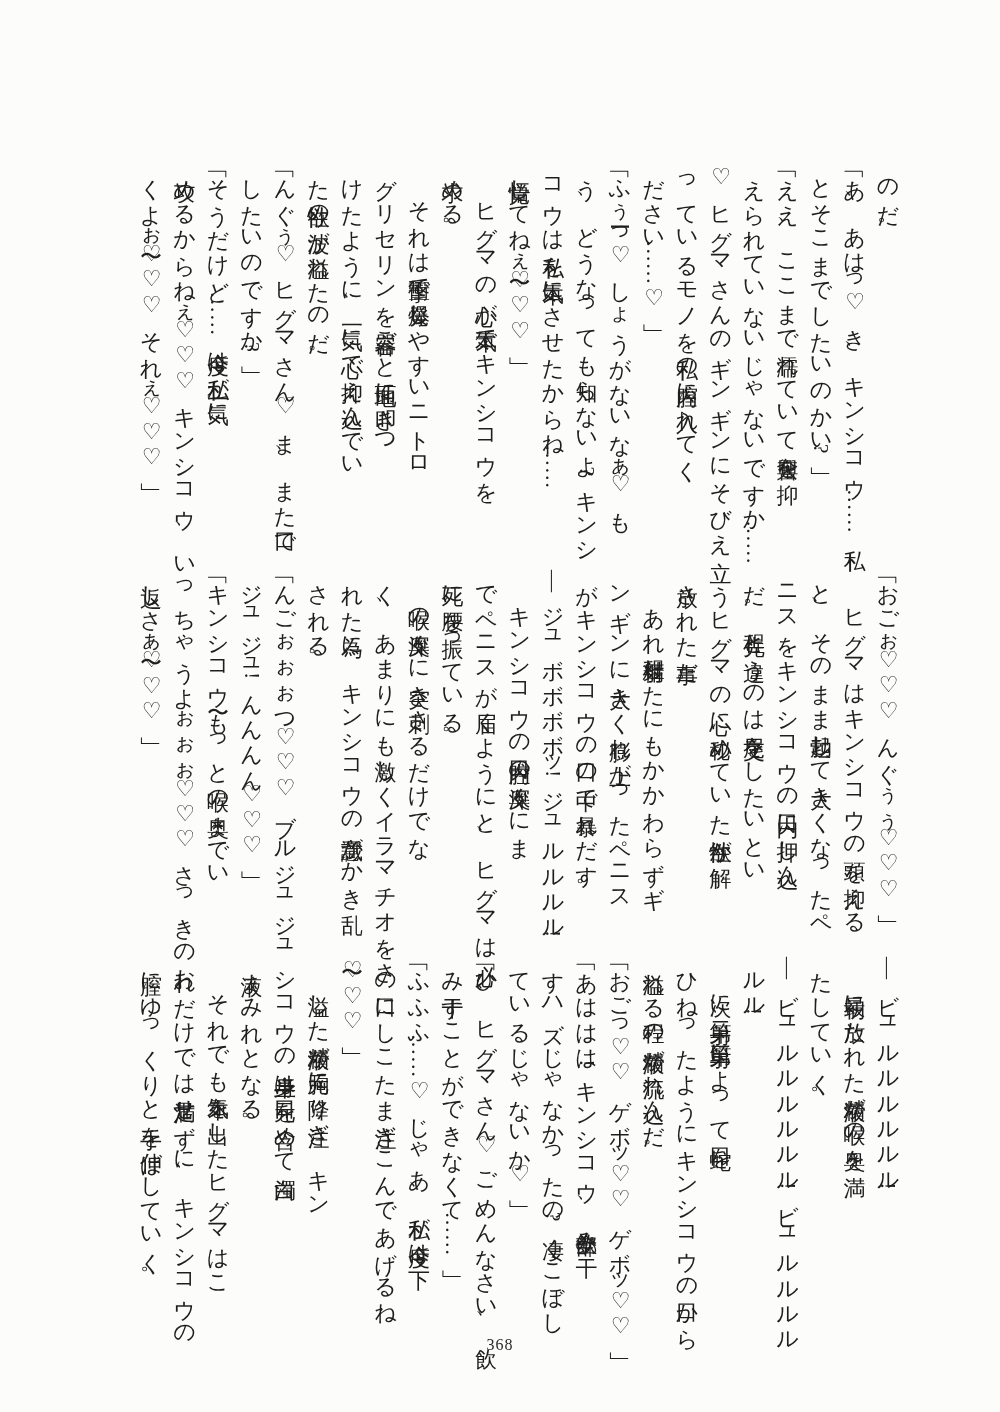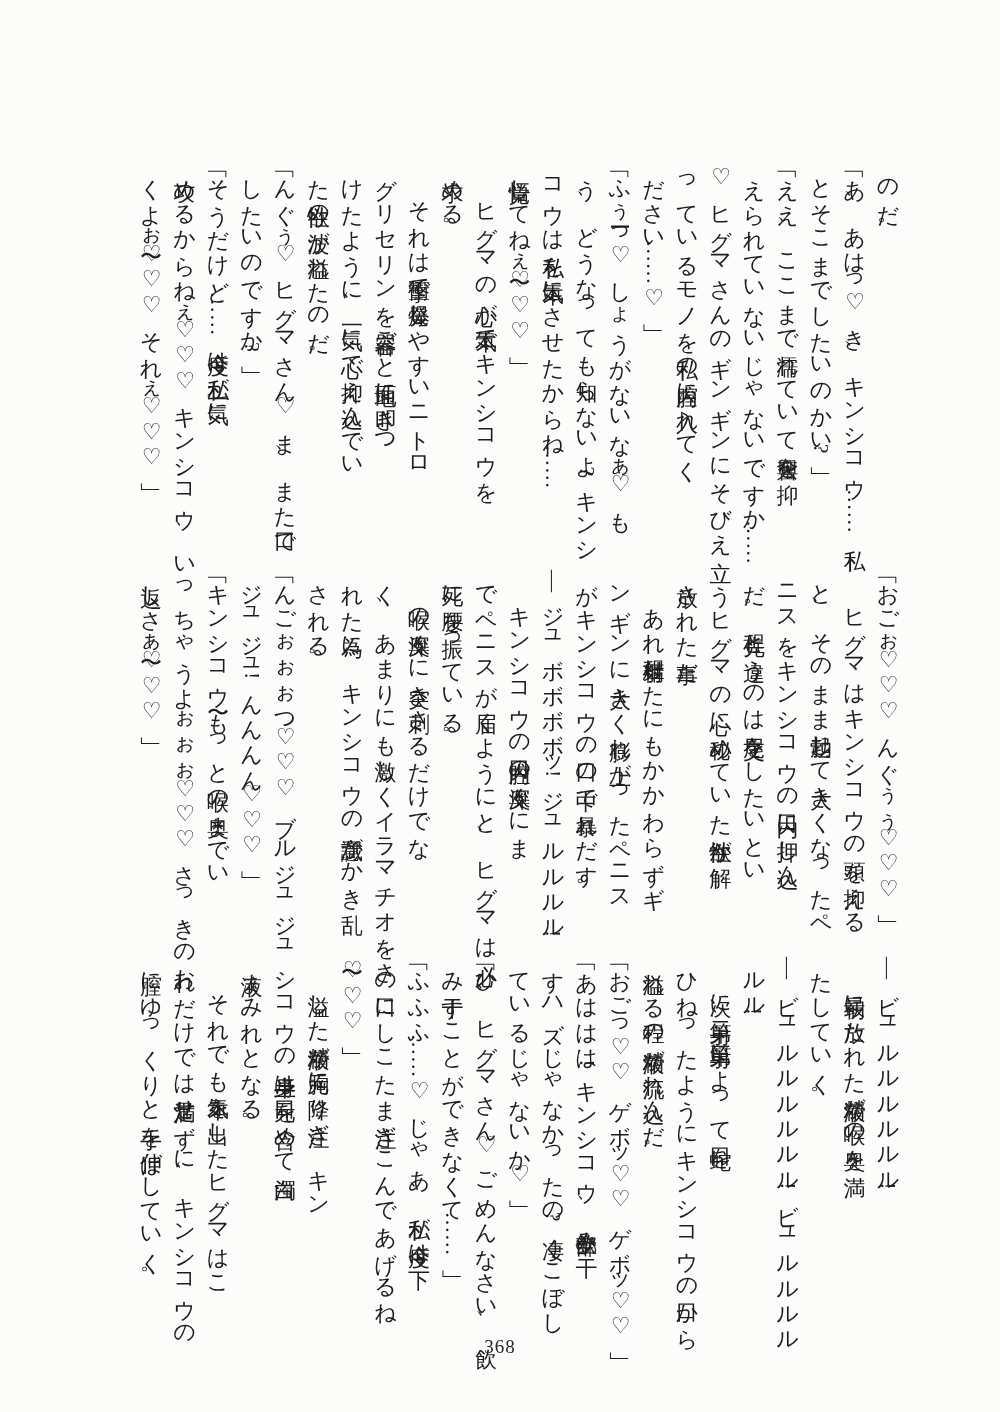--- a/index.html
+++ b/index.html
@@ -37,21 +37,21 @@
   .band p {
     margin: 0;
     padding: 0;
   }
   .page-number {
     position: absolute;
     top: 1336px;
     left: 0;
     width: 100%;
     text-align: center;
-    font-size: 19px;
+    font-size: 16px;
     letter-spacing: 1px;
     color: #2a2a2a;
   }
 </style>
 </head>
 <body>
 
 <div class="page">
   <div class="band" id="band-1">
       <p>のだ。</p>

